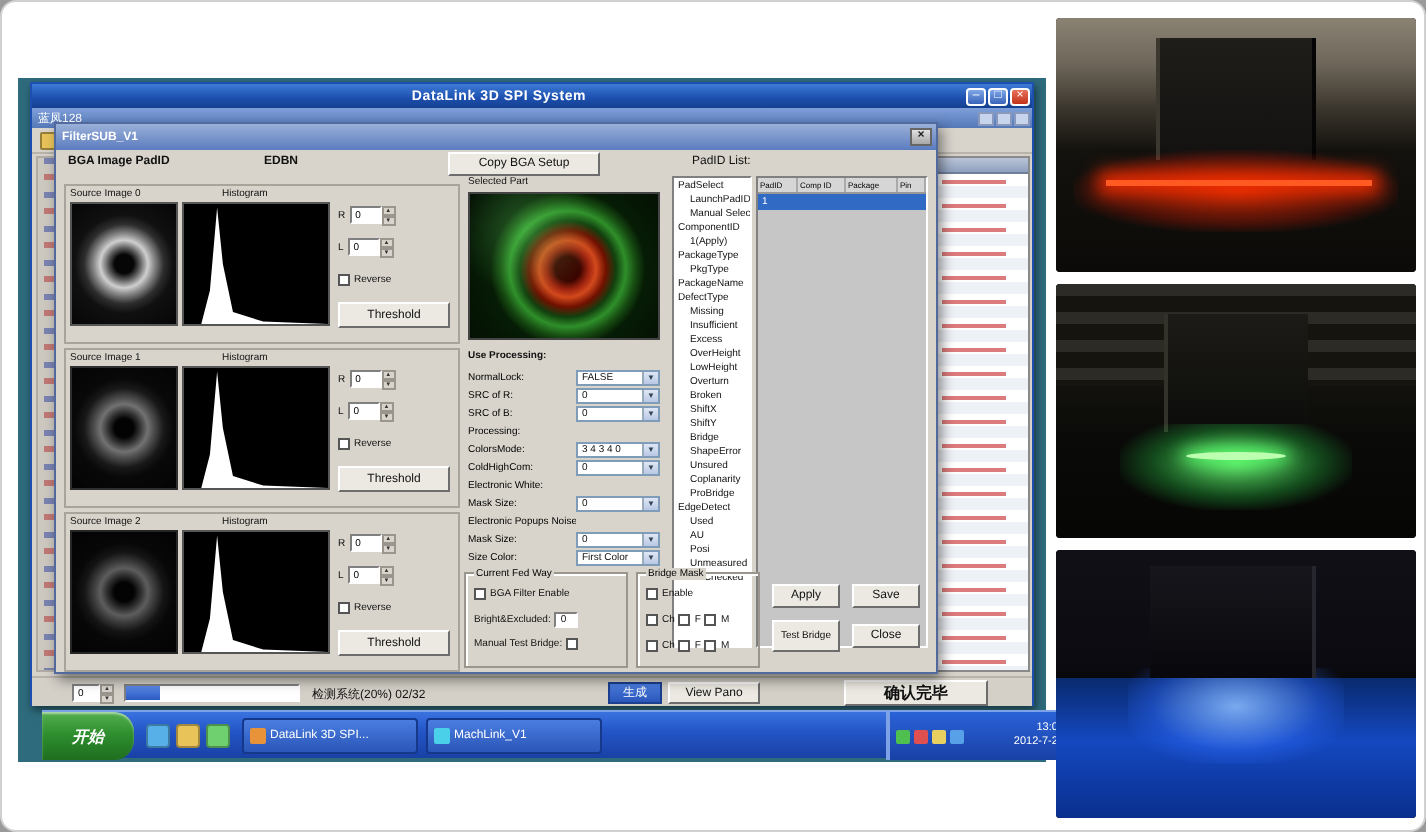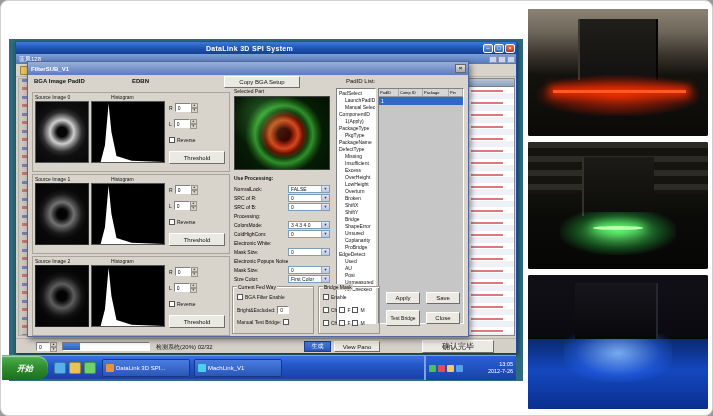--- a/index.html
+++ b/index.html
@@ -53,21 +53,21 @@
   .tree{position:absolute;left:308px;top:26px;width:40px;height:236px;background:#fff;border:1px solid;border-color:#808080 #fff #fff #808080;overflow:hidden;padding-top:1px}
   .tree-item{font-size:5px;line-height:7px;white-space:nowrap;color:#111}
   .listbox{position:absolute;left:350px;top:26px;width:86px;height:236px;background:#c6c6c6;border:1px solid;border-color:#808080 #fff #fff #808080;overflow:hidden}
   .lb-head{display:flex;height:8px;background:#d6d6d6;border-bottom:1px solid #999}
   .lb-head span{font-size:4px;line-height:8px;border-right:1px solid #aaa;padding-left:1px;overflow:hidden;white-space:nowrap}
   .lb-row-sel{height:8px;background:#316ac5;color:#fff;font-size:5px;line-height:8px;padding-left:2px}
   .groupbox{position:absolute;border:1px solid #9a968e;box-shadow:inset 1px 1px 0 #fff}
   .groupbox .gb-title{position:absolute;left:4px;top:-3px;background:#d8d4cb;font-size:5px;padding:0 1px;white-space:nowrap}
   .sel-img{position:absolute;left:206px;top:34px;width:96px;height:74px;border:1px solid #444;background:radial-gradient(circle at 30% 25%,rgba(120,255,120,.28),transparent 40%),radial-gradient(circle at 52% 52%,#3a0500 0 10%,#a02410 17%,#d2491c 23%,#701000 31%,#123f0e 39%,#2f8f2a 47%,#174d12 55%,#061c05 63%,#040f03 100%)}
   
-  .taskbar{position:absolute;left:1px;top:354px;width:514px;height:24px;background:linear-gradient(180deg,#3a73e0,#2456c8 40%,#1941a5);border-top:1px solid #7da2e8}
+  .taskbar{position:absolute;left:20px;top:354px;width:514px;height:24px;background:linear-gradient(180deg,#3a73e0,#2456c8 40%,#1941a5);border-top:1px solid #7da2e8}
   .startbtn{position:absolute;left:0;top:0;width:46px;height:24px;background:linear-gradient(180deg,#55b04f,#2f8f2f 45%,#1e6e1e);border-radius:0 10px 10px 0;color:#fff;font-size:8px;font-weight:bold;font-style:italic;display:flex;align-items:center;justify-content:center;box-shadow:inset 0 1px 1px rgba(255,255,255,.5)}
   .ql-icon{position:absolute;top:6px;width:12px;height:12px;border-radius:2px;border:1px solid rgba(0,0,0,.3)}
   .taskbtn{position:absolute;top:3px;width:88px;height:18px;background:linear-gradient(180deg,#4a7de0,#2a56b8);border:1px solid #16388a;border-radius:2px;display:flex;align-items:center;gap:2px;padding-left:3px;color:#fff;font-size:6px;overflow:hidden;white-space:nowrap}
   .task-ico{width:8px;height:8px;border-radius:1px;flex:0 0 auto}
   .tray{position:absolute;right:0;top:0;width:92px;height:24px;background:linear-gradient(180deg,#2a62d8,#1941a5);border-left:2px solid #7da2e8;display:flex;align-items:center;gap:2px;padding-left:3px}
   .tray-ico{width:7px;height:7px;border-radius:1px}
   .tray-time{margin-left:auto;margin-right:3px;text-align:right;color:#fff;font-size:5.5px;line-height:7px}
   
   .photo{position:absolute;left:527px;width:180px;border-radius:2px;overflow:hidden;background:#0a0a08}
   .ph-layer{position:absolute;inset:0}
@@ -131,21 +131,21 @@
       <div class="abs spin-arrows" style="left:34px;top:3px;height:9px">
           <span>▲</span>
           <span>▼</span>
         </div>
       <div class="abs sunken" style="left:46px;top:3px;width:88px;height:9px;overflow:hidden">
         <div class="progress-fill" style="width: 20%;"></div>
       </div>
       <div class="abs lab6" style="left:140px;top:4px">检测系统(20%) 02/32</div>
       <div class="abs btn-blue" style="left:288px;top:2px;width:27px;height:11px">生成</div>
       <div class="abs btn3d" style="left:318px;top:2px;width:46px;height:11px">View Pano</div>
-      <div class="abs btn3d" style="left:406px;top:1px;width:72px;height:13px;font-weight:normal;font-size:8px">确认完毕</div>
+      <div class="abs btn3d" style="left:406px;top:1px;width:72px;height:13px;font-weight:bold;font-size:8px">确认完毕</div>
     </div>
   </div>
 
   <div class="dialog">
     <div class="dlg-title">
       <span>FilterSUB_V1</span>
       <span class="dlg-close">×</span>
     </div>
 
     <div class="abs lab6" style="left:6px;top:16px;font-weight:bold">BGA Image PadID</div>

